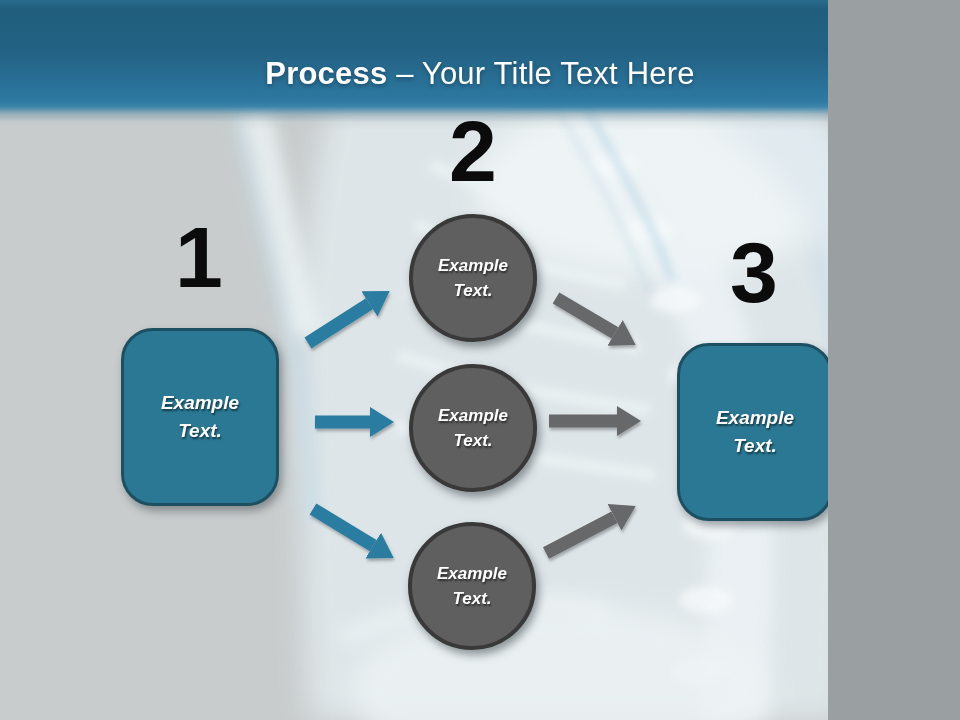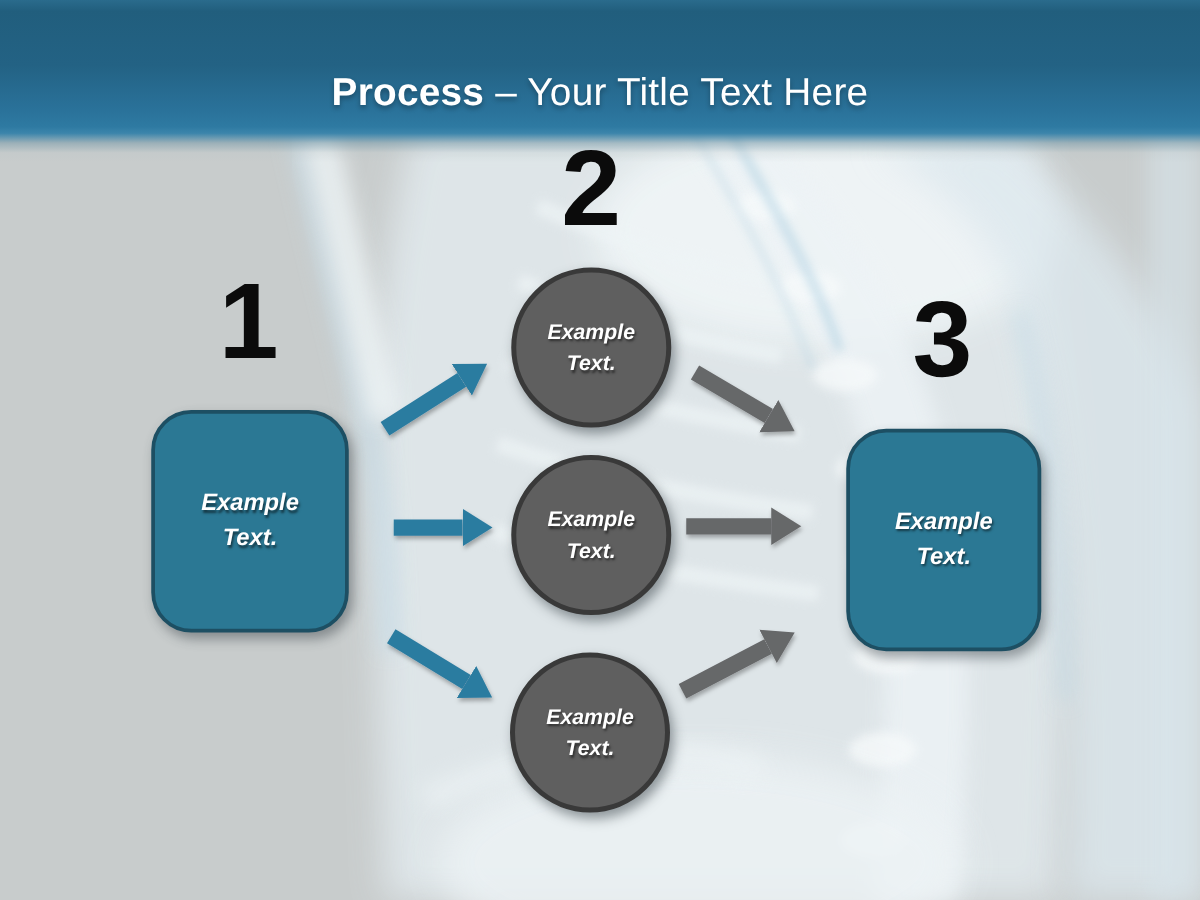--- a/index.html
+++ b/index.html
@@ -1,17 +1,17 @@
 <!DOCTYPE html>
 <html><head>
 <meta charset="utf-8">
 <style>
   html,body{margin:0;padding:0;background:#9aa0a2;}
   .slide{
-    position:relative; width:960px; height:720px; overflow:hidden;
+    position:relative; width:828px; height:720px; overflow:hidden;
     background:#c8cccc;
     font-family:"Liberation Sans", sans-serif;
   }
   .bg-layer{position:absolute;left:0;top:0;width:960px;height:720px;z-index:1;}
   
   .header{
     position:absolute;left:0;top:0;width:960px;height:130px;z-index:2;
     background:linear-gradient(180deg,
       #2a6b8c 0%, #215e7d 7%, #236284 40%, #2a729a 68%,
       #2e7aa2 78%, #3c85ab 82%,

